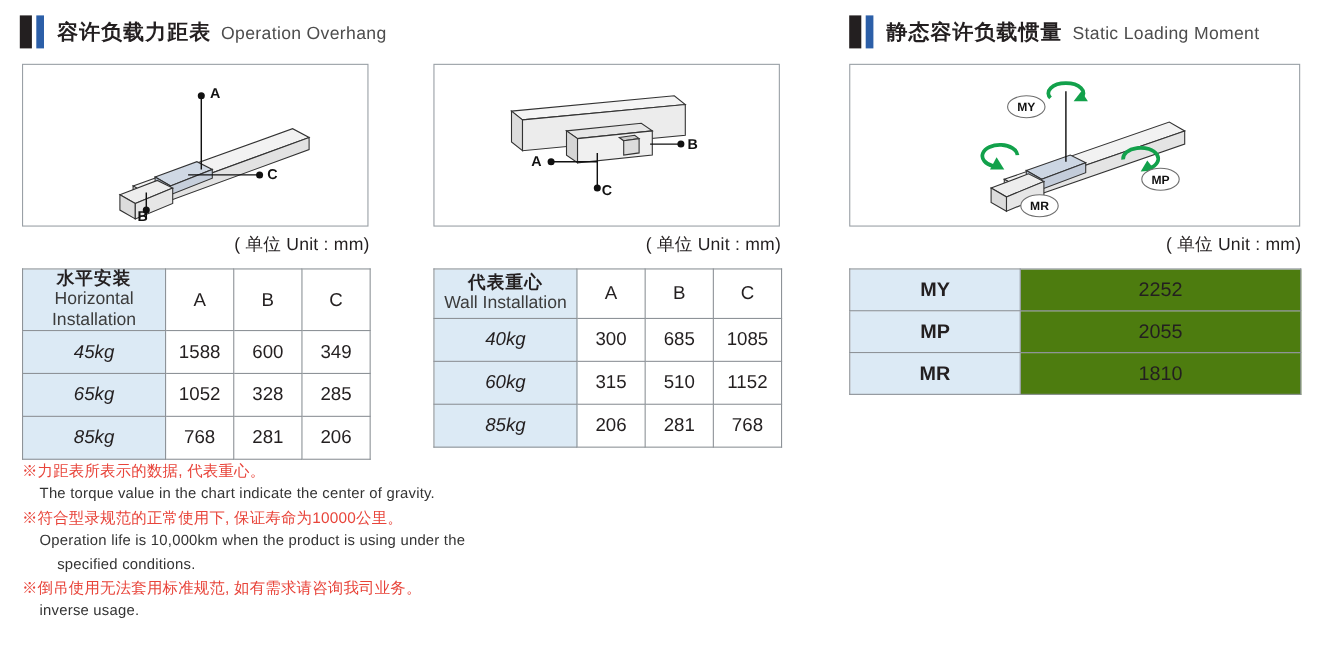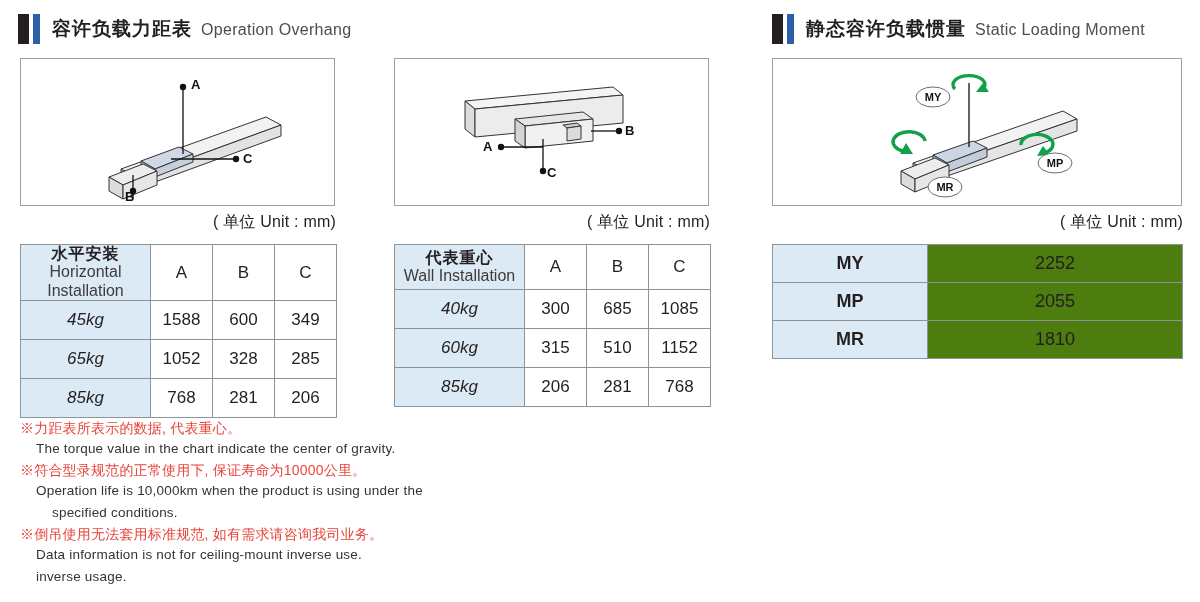--- a/index.html
+++ b/index.html
@@ -377,15 +377,14 @@
 
 <div class="notes">
   <p class="n-cn">※力距表所表示的数据, 代表重心。</p>
   <p class="n-en">The torque value in the chart indicate the center of gravity.</p>
 
   <p class="n-cn">※符合型录规范的正常使用下, 保证寿命为10000公里。</p>
   <p class="n-en">Operation life is 10,000km when the product is using under the</p>
   <p class="n-en indent2">specified conditions.</p>
 
   <p class="n-cn">※倒吊使用无法套用标准规范, 如有需求请咨询我司业务。</p>
-  <p class="n-en">Data information is not for ceiling-mount inverse use.</p>
   <p class="n-en">inverse usage.</p>
 </div>
 
 </body></html>

